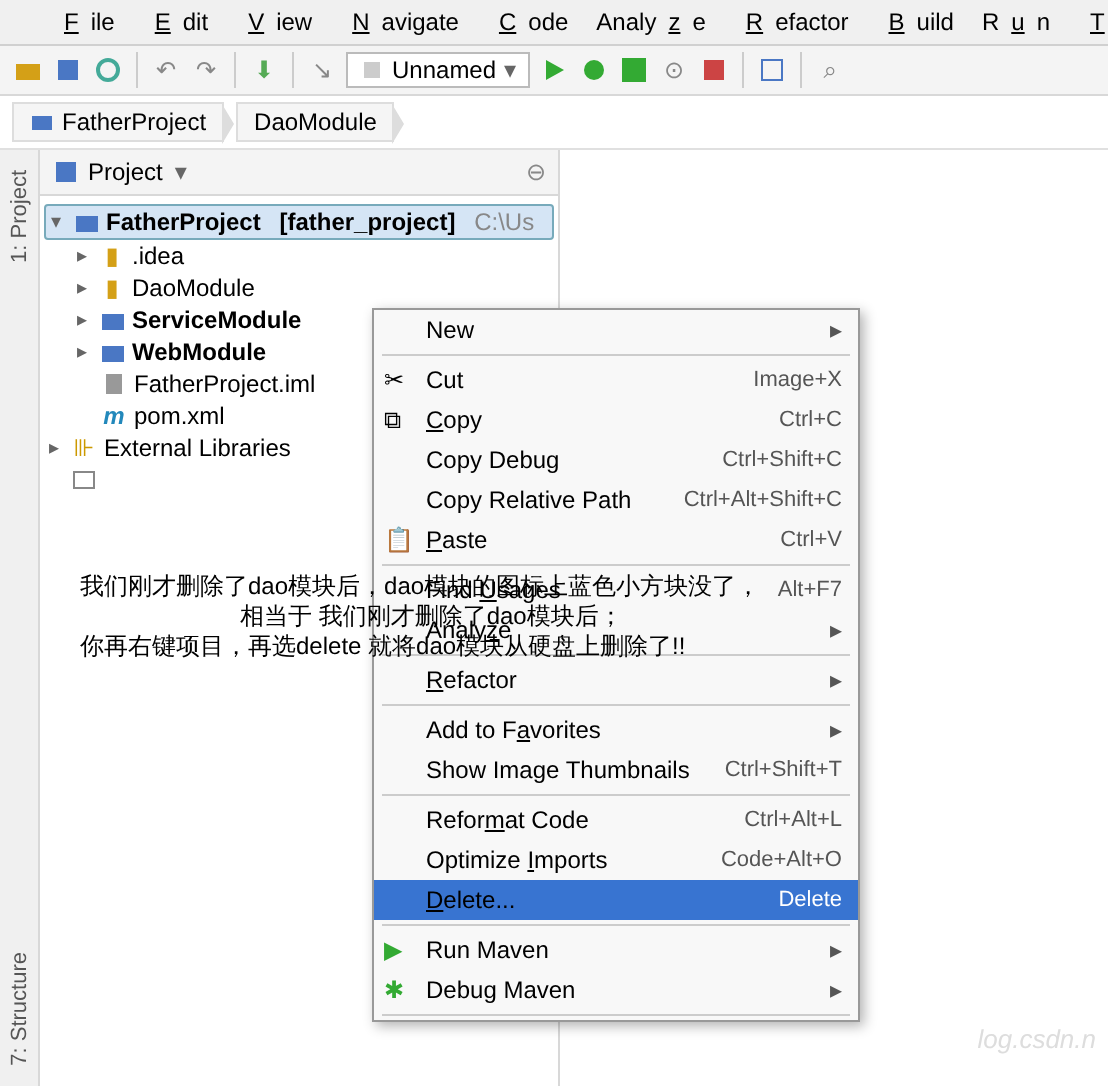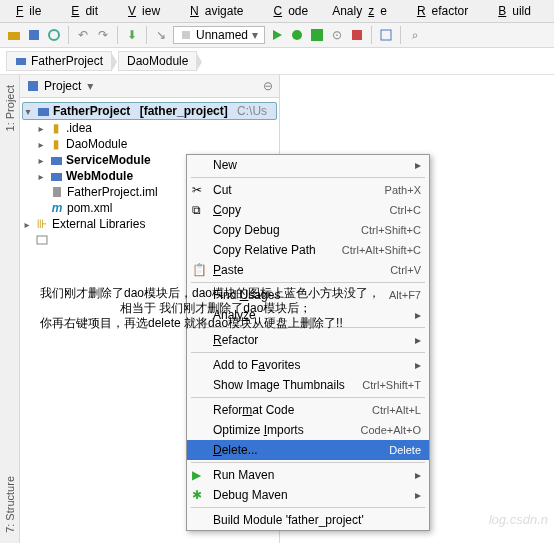--- a/index.html
+++ b/index.html
@@ -1,17 +1,17 @@
 <!DOCTYPE html>
 <html><head>
 <meta charset="utf-8">
 <style>
 *{margin:0;padding:0;box-sizing:border-box;font-family:Segoe UI,Arial,sans-serif;font-size:12px;color:#000}
 body{background:#fff;width:554px;height:546px;overflow:hidden;position:relative}
-.menubar{display:flex;gap:12px;padding:2px 4px;background:#f0f0f0;border-bottom:1px solid #d0d0d0}
+.menubar{display:flex;gap:2px;padding:2px 20px;background:#f0f0f0;border-bottom:1px solid #d0d0d0}
 .menubar span{padding:2px 6px;cursor:pointer}
 .u{text-decoration:underline}
 .toolbar{display:flex;align-items:center;gap:4px;padding:3px 6px;background:#f4f4f4;border-bottom:1px solid #d8d8d8}
 .tb-ico{width:16px;height:16px;display:flex;align-items:center;justify-content:center}
 .sep{width:1px;height:18px;background:#ccc;margin:0 2px}
 .combo{display:flex;align-items:center;border:1px solid #bbb;padding:1px 6px;gap:4px;background:#fff}
 .crumbs{display:flex;align-items:center;padding:3px 6px;background:#fff;border-bottom:1px solid #e0e0e0}
 .crumb{display:flex;align-items:center;gap:4px;padding:2px 8px;background:#f5f5f5;border:1px solid #ddd;position:relative}
 .crumb::after{content:'';position:absolute;right:-6px;top:0;width:0;height:0;border-top:10px solid transparent;border-bottom:10px solid transparent;border-left:6px solid #ddd}
 .main{display:flex;height:calc(100% - 78px)}
@@ -217,21 +217,21 @@
 
 <div class="ctx">
 <div class="mi">
       <span>New</span>
       <span class="ar">▸</span>
     </div>
 <div class="msep"></div>
 <div class="mi">
       <span class="ic">✂</span>
       <span>Cut</span>
-      <span class="sc">Path+X</span>
+      <span class="sc">Image+X</span>
     </div>
 <div class="mi">
       <span class="ic">⧉</span>
       <span><span class="u">C</span>opy</span>
       <span class="sc">Ctrl+C</span>
     </div>
 <div class="mi">
       <span>Copy Debug</span>
       <span class="sc">Ctrl+Shift+C</span>
     </div>
@@ -285,22 +285,19 @@
       <span class="ic" style="color:#3a3">▶</span>
       <span>Run Maven</span>
       <span class="ar">▸</span>
     </div>
 <div class="mi">
       <span class="ic" style="color:#3a3">✱</span>
       <span>Debug Maven</span>
       <span class="ar">▸</span>
     </div>
 <div class="msep"></div>
-<div class="mi">
-      <span>Build Module 'father_project'</span>
-    </div>
 </div>
 
 <div class="anno">
 <div>我们刚才删除了dao模块后，dao模块的图标上蓝色小方块没了，</div>
 <div style="padding-left:80px">相当于 我们刚才删除了dao模块后；</div>
 <div>你再右键项目，再选delete 就将dao模块从硬盘上删除了!!</div>
 </div>
 
 </body></html>

